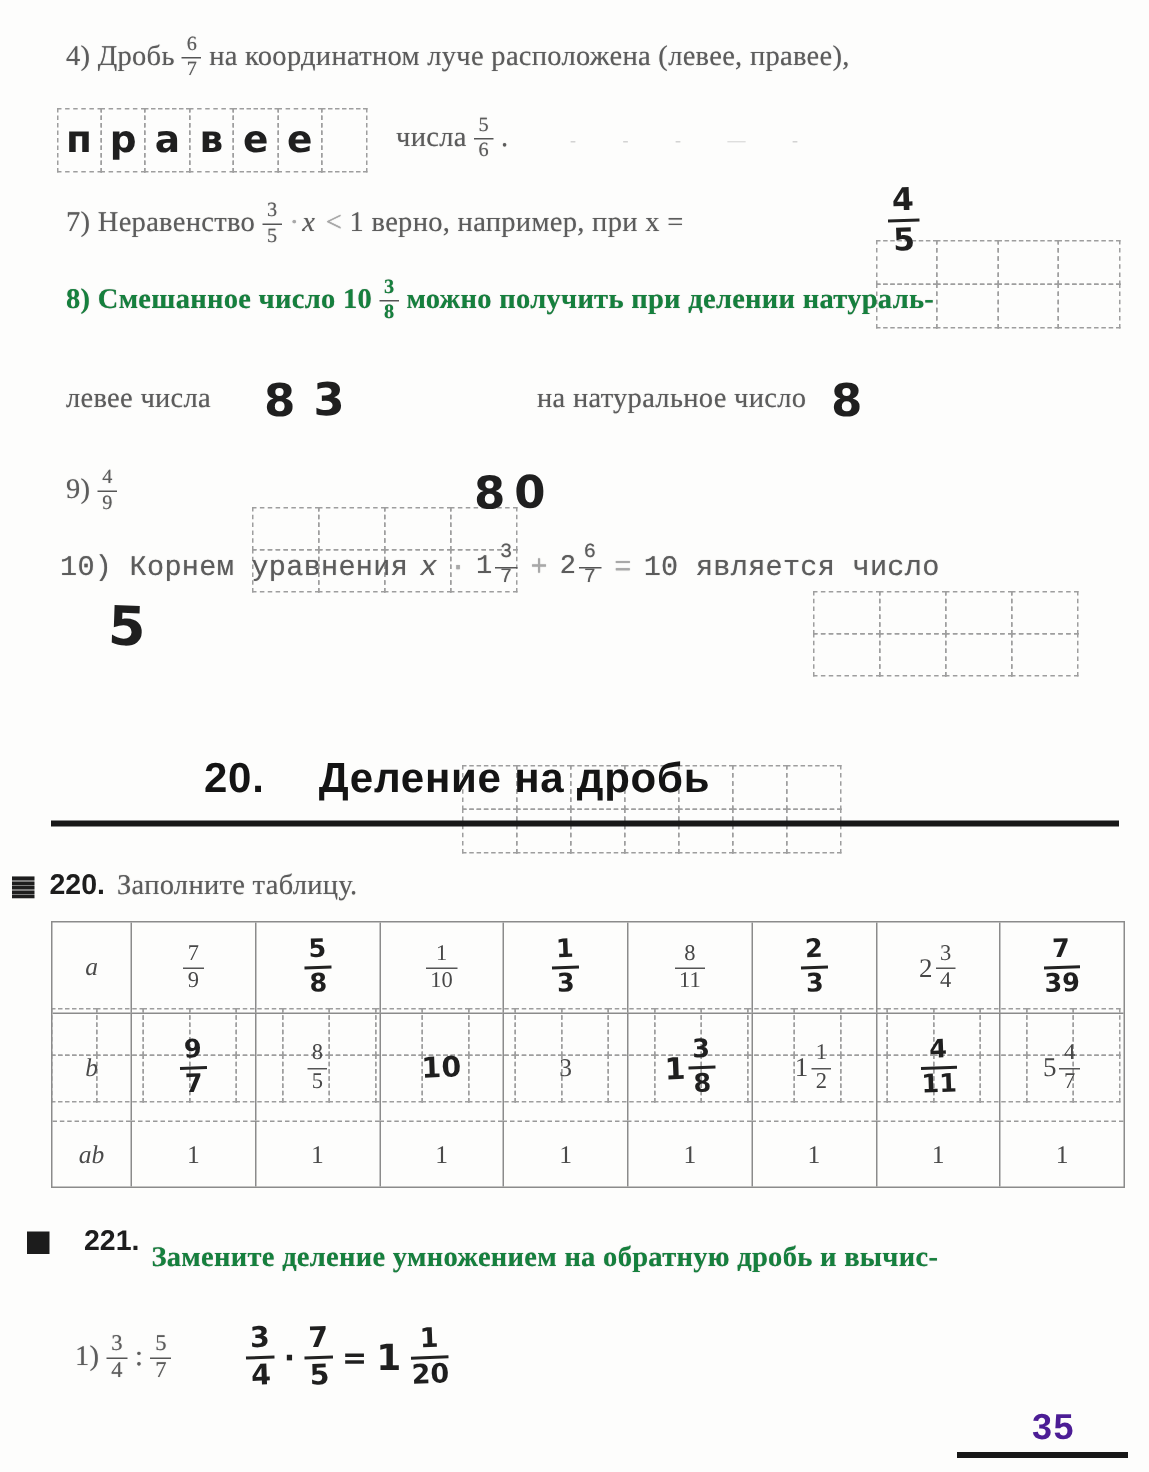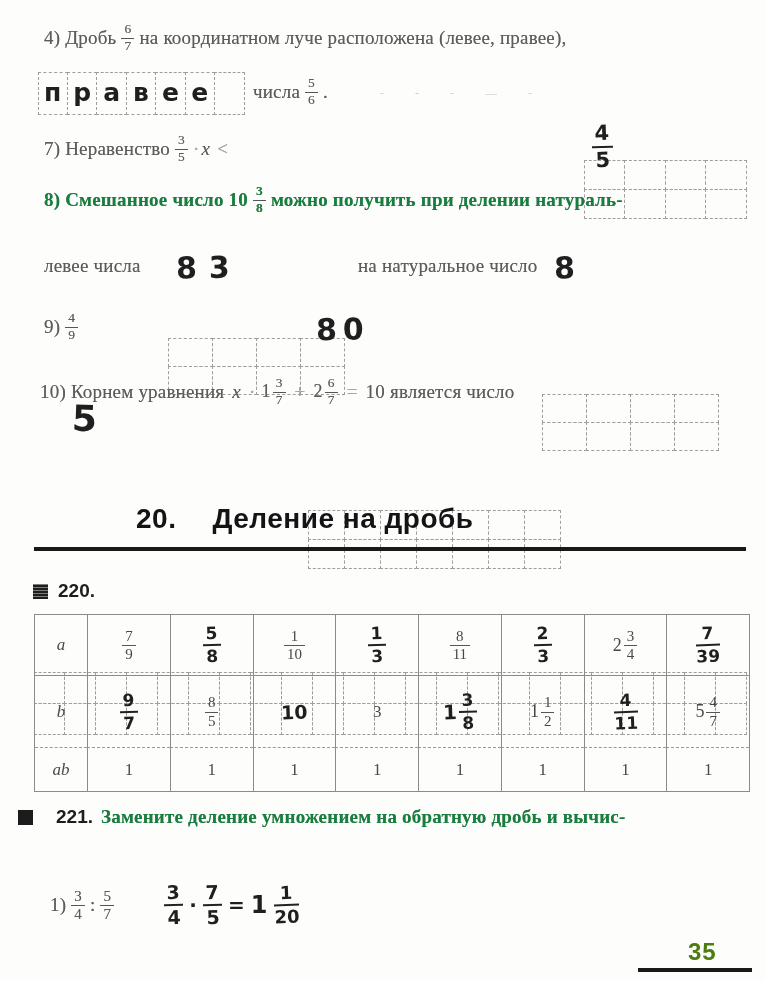--- a/index.html
+++ b/index.html
@@ -70,21 +70,21 @@
   .tint-h { font-family:"DejaVu Sans",sans-serif; font-weight:700; font-size:19px;
             color:#1f1f1f; transform:rotate(-2deg); }
   .hf.tfrac { font-size:17px; }
   .hmixed { display:inline-flex; align-items:center; font-family:"DejaVu Sans",sans-serif;
             font-weight:700; color:#1f1f1f; transform:rotate(-2deg); }
   .hmixed .whole { font-size:20px; margin-right:2px; }
 
   .noise { color:#cfcfcf; font-size:12px; letter-spacing:14px; }
 
   .pagenum { font-family:"Liberation Sans", sans-serif; font-weight:700;
-             font-size:24px; color:#4d7c0f; letter-spacing:1px; }
+             font-size:24px; color:#4c1d95; letter-spacing:1px; }
 </style>
 </head>
 <body>
 
 <div class="abs line print faded" style="left:44px; top:22px;">
   <span>4) Дробь</span>
   <span class="pf">
       <span class="n">6</span>
       <span class="d">7</span>
     </span>
@@ -101,39 +101,40 @@
     <i class="cell"></i>
   </div>
 <div class="abs ovgrid hw" style="--c:7; left:38px; top:70px; width:206px; height:44px; font-size:25px;">
   <span>п</span>
   <span>р</span>
   <span>а</span>
   <span>в</span>
   <span>е</span>
   <span>е</span>
 </div>
-<div class="abs line print faded" style="left:253px; top:70px; height:44px;">
+<div class="abs line print faded" style="left:264px; top:70px; height:44px;">
   <span>числа</span>
   <span class="pf">
       <span class="n">5</span>
       <span class="d">6</span>
     </span>
   <span>.</span>
 </div>
 <div class="abs noise" style="left:380px; top:86px;">- - - — -</div>
 
 <div class="abs line print faded" style="left:44px; top:124px; height:50px;">
   <span>7) Неравенство</span>
   <span class="pf">
       <span class="n">3</span>
       <span class="d">5</span>
     </span>
   <span class="faint">·</span>
   <i class="var">x</i>
   <span class="faint" style="margin:0 5px;">&lt;</span>
+  <span>1 верно, например, при x =</span>
 </div>
 <div class="abs abox" style="--c:4; left:584px; top:118px; width:162px; height:58px; grid-auto-rows:1fr;">
     <i class="cell"></i>
     <i class="cell"></i>
     <i class="cell"></i>
     <i class="cell"></i>
     <i class="cell"></i>
     <i class="cell"></i>
     <i class="cell"></i>
     <i class="cell"></i>
@@ -206,21 +207,21 @@
     <i class="cell"></i>
     <i class="cell"></i>
     <i class="cell"></i>
     <i class="cell"></i>
     <i class="cell"></i>
   </div>
 <div class="abs hwov hw" style="left:308px; top:298px; width:252px; height:58px; padding-left:8px; font-size:30px; letter-spacing:6px; transform:rotate(-1deg);">
   <span>80</span>
 </div>
 
-<div class="abs line print faded" style="left:40px; top:376px;">
+<div class="abs line print faded" style="left:40px; top:362px;font-family:Liberation Mono, monospace;">
   <span>10) Корнем уравнения</span>
   <i class="var" style="margin-left:6px;">x</i>
   <span class="faint" style="margin:0 6px;">·</span>
   <span class="mixed">
     <span class="whole">1</span>
     <span class="pf">
         <span class="n">3</span>
         <span class="d">7</span>
       </span>
   </span>
@@ -286,23 +287,24 @@
 <div class="abs hw" style="left:72px; top:398px; font-size:36px; transform:rotate(2deg);">
   <span>5</span>
 </div>
 
 <div class="abs heading line" style="left:136px; top:503px;">
   <span>20.</span>
   <span style="margin-left:36px;">Деление на дробь</span>
 </div>
 <div class="abs rule" style="left:34px; top:547px; width:712px; height:4px;"></div>
 
-<div class="abs line" style="left:33px; top:580px;text-align:right;">
+<div class="abs line" style="left:8px; top:580px;text-align:right;">
   <span class="sq-icon sq-striped"></span>
   <span class="tasknum" style="margin-left:10px;">220.</span>
+  <span class="print faded" style="margin-left:8px;">Заполните таблицу.</span>
 </div>
 
 <div class="abs wtable" style="left:34px; top:614px; width:714px;">
   <div class="trow trow-a">
     <div class="tlabel">a</div>
     <div>
         <span class="pf t">
           <span class="n">7</span>
           <span class="d">9</span>
         </span>
@@ -416,21 +418,21 @@
     <div class="tint-p">1</div>
     <div class="tint-p">1</div>
     <div class="tint-p">1</div>
     <div class="tint-p">1</div>
   </div>
 </div>
 
 <div class="abs line" style="left:18px; top:806px;">
   <span class="sq-icon sq-solid"></span>
   <span class="tasknum" style="margin-left:23px;">221.</span>
-  <span class="print dark" style="margin-left:8px;">Замените деление умножением на обратную дробь и вычис-</span>
+  <span class="print dark" style="margin-left:8px;margin-top:22px;">Замените деление умножением на обратную дробь и вычис-</span>
 </div>
 
 <div class="abs line print faded" style="left:50px; top:876px; height:58px;">
   <span>1)</span>
   <span class="pf t">
       <span class="n">3</span>
       <span class="d">4</span>
     </span>
   <span>:</span>
   <span class="pf t">

